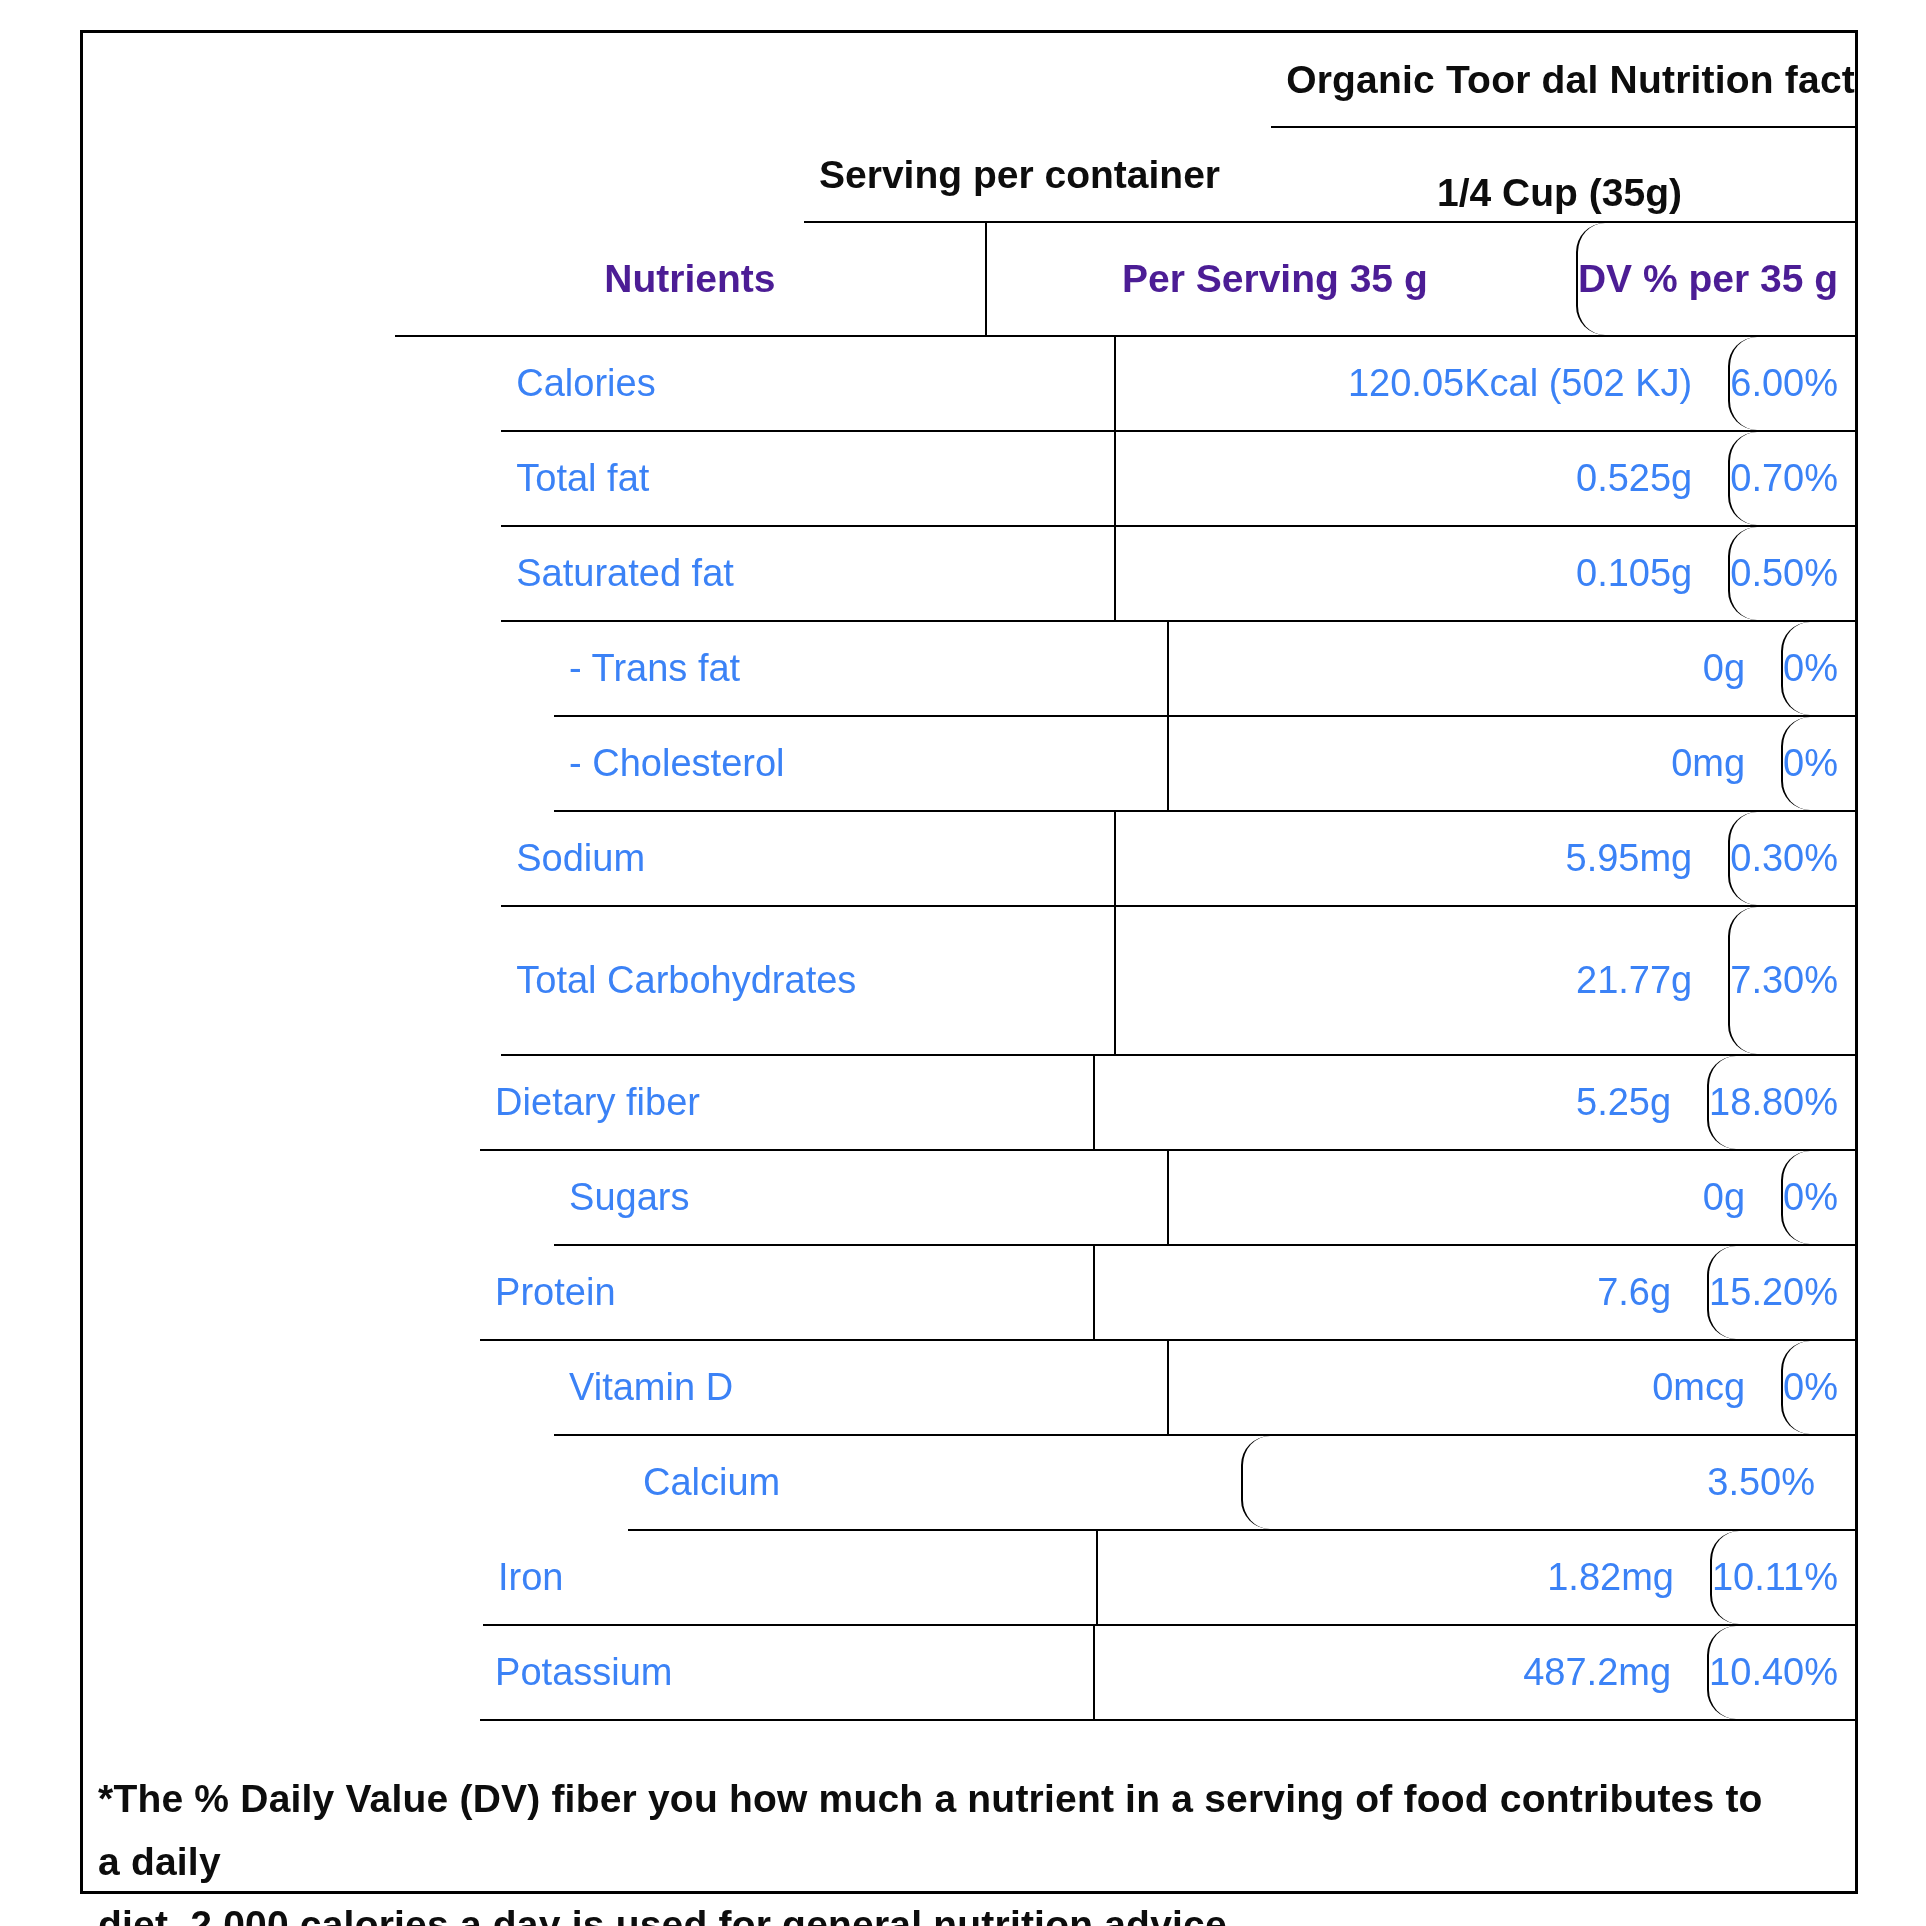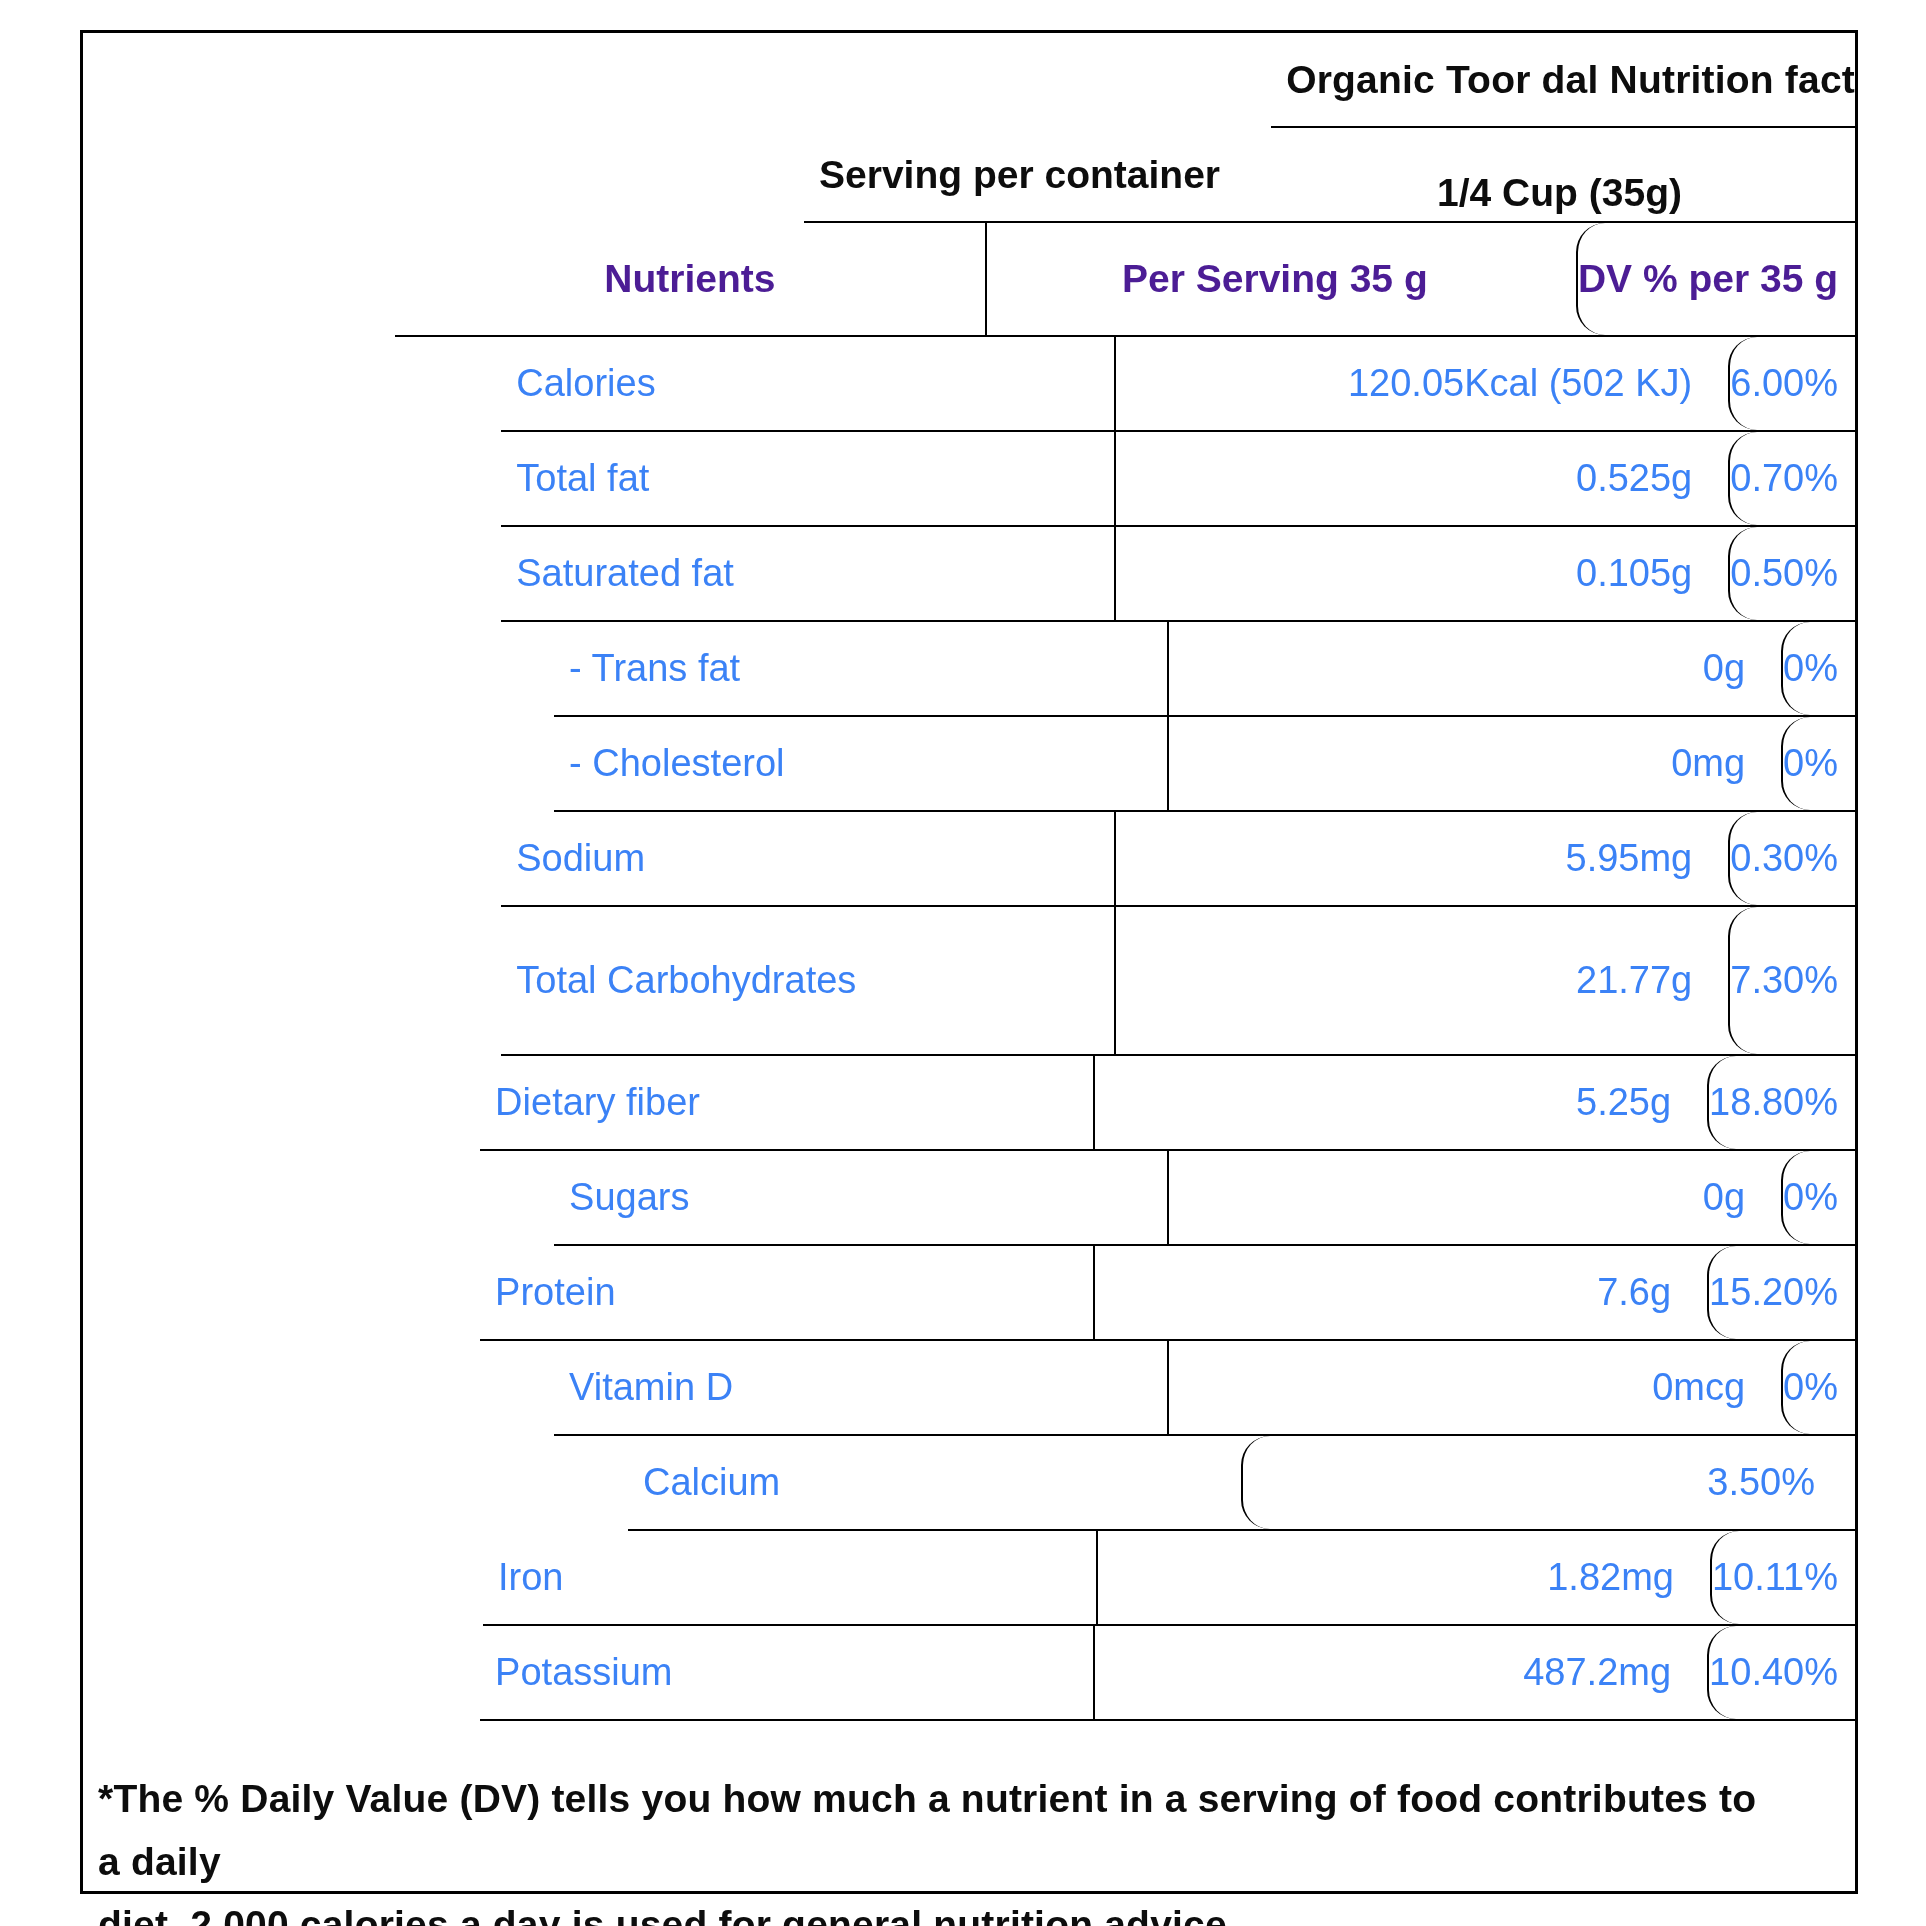--- a/index.html
+++ b/index.html
@@ -155,18 +155,18 @@
     <div class="cell c3">10.11%</div>
   </div>
 
   <div class="row drow">
     <div class="cell c1">Potassium</div>
     <div class="cell c2">487.2mg</div>
     <div class="cell c3">10.40%</div>
   </div>
 
   <div class="row footer-row">
-    <div>*The % Daily Value (DV) tells you how much a nutrient in a serving of food contributes to a daily</div>
+    <div>*The % Daily Value (DV) fiber you how much a nutrient in a serving of food contributes to a daily</div>
     <div>diet. 2,000 calories a day is used for general nutrition advice.</div>
   </div>
 
 </div>
 
 
 </body></html>

